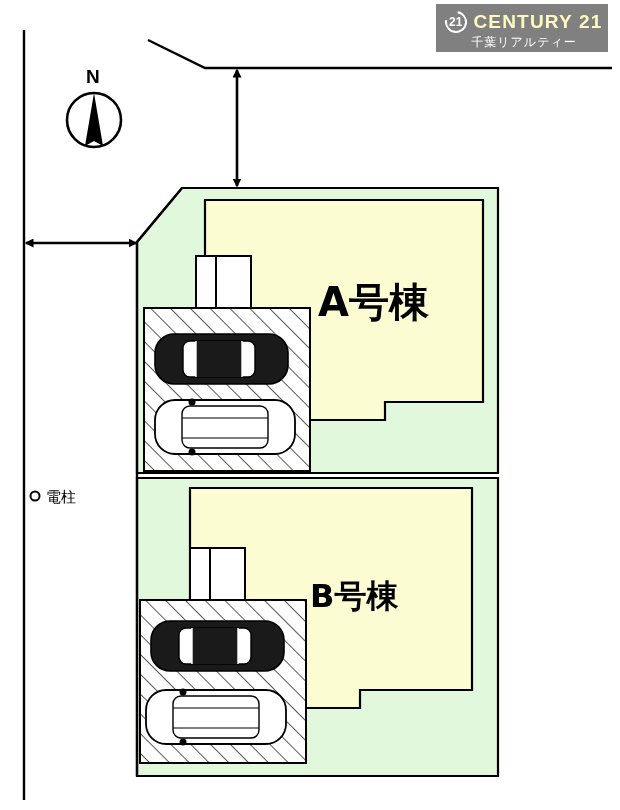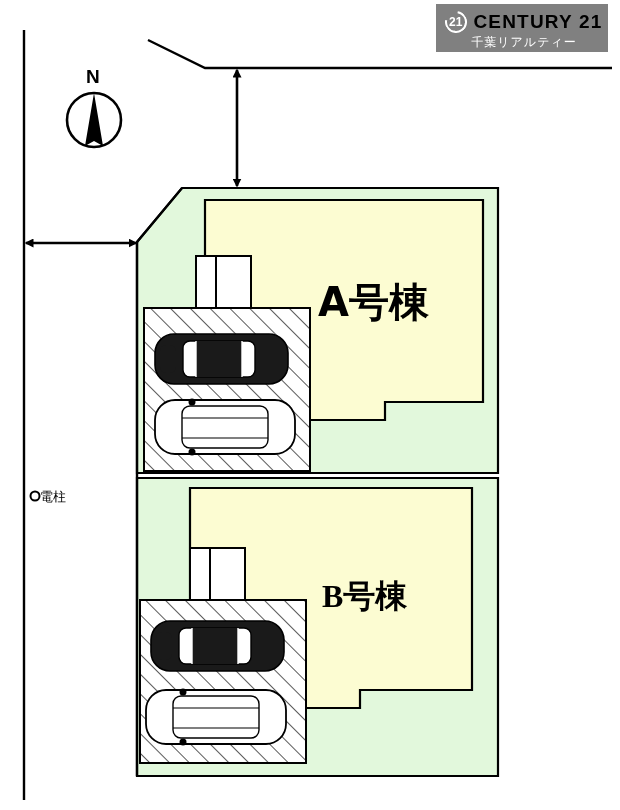--- a/index.html
+++ b/index.html
@@ -52,21 +52,21 @@
     font-weight: bold;
     display: flex;
     align-items: center;
     justify-content: center;
     box-sizing: border-box;
     transform: rotate(-35deg);
     font-family: "Liberation Sans", sans-serif;
   }
   .logo-mark span { transform: rotate(35deg); display:block; }
   .logo-wordmark {
-    color: #000000;
+    color: #fef9c3;
     font-size: 19px;
     font-weight: bold;
     letter-spacing: 1.2px;
     font-family: "Liberation Sans", sans-serif;
     line-height: 1;
   }
   .logo-sub {
     color: #ffffff;
     font-size: 12px;
     letter-spacing: 1px;
@@ -79,28 +79,27 @@
     font-family: "DejaVu Sans", sans-serif;
     color: #000000;
     white-space: nowrap;
   }
   #label-building-a {
     left: 318px; top: 275px;
     font-size: 40px;
     font-weight: bold;
   }
   #label-building-b {
-    left: 322px; top: 575px;
+    left: 310px; top: 575px;
     font-size: 32px;
     font-weight: bold;
-    font-family: Liberation Serif, serif;
   }
   #label-pole {
-    left: 40px; top: 488px;
-    font-size: 13px;
+    left: 46px; top: 488px;
+    font-size: 15px;
   }
   #label-north {
     left: 86px; top: 66px;
     font-size: 19px;
     font-weight: bold;
     font-family: "Liberation Sans", sans-serif;
   }
 </style>
 </head>
 <body>

